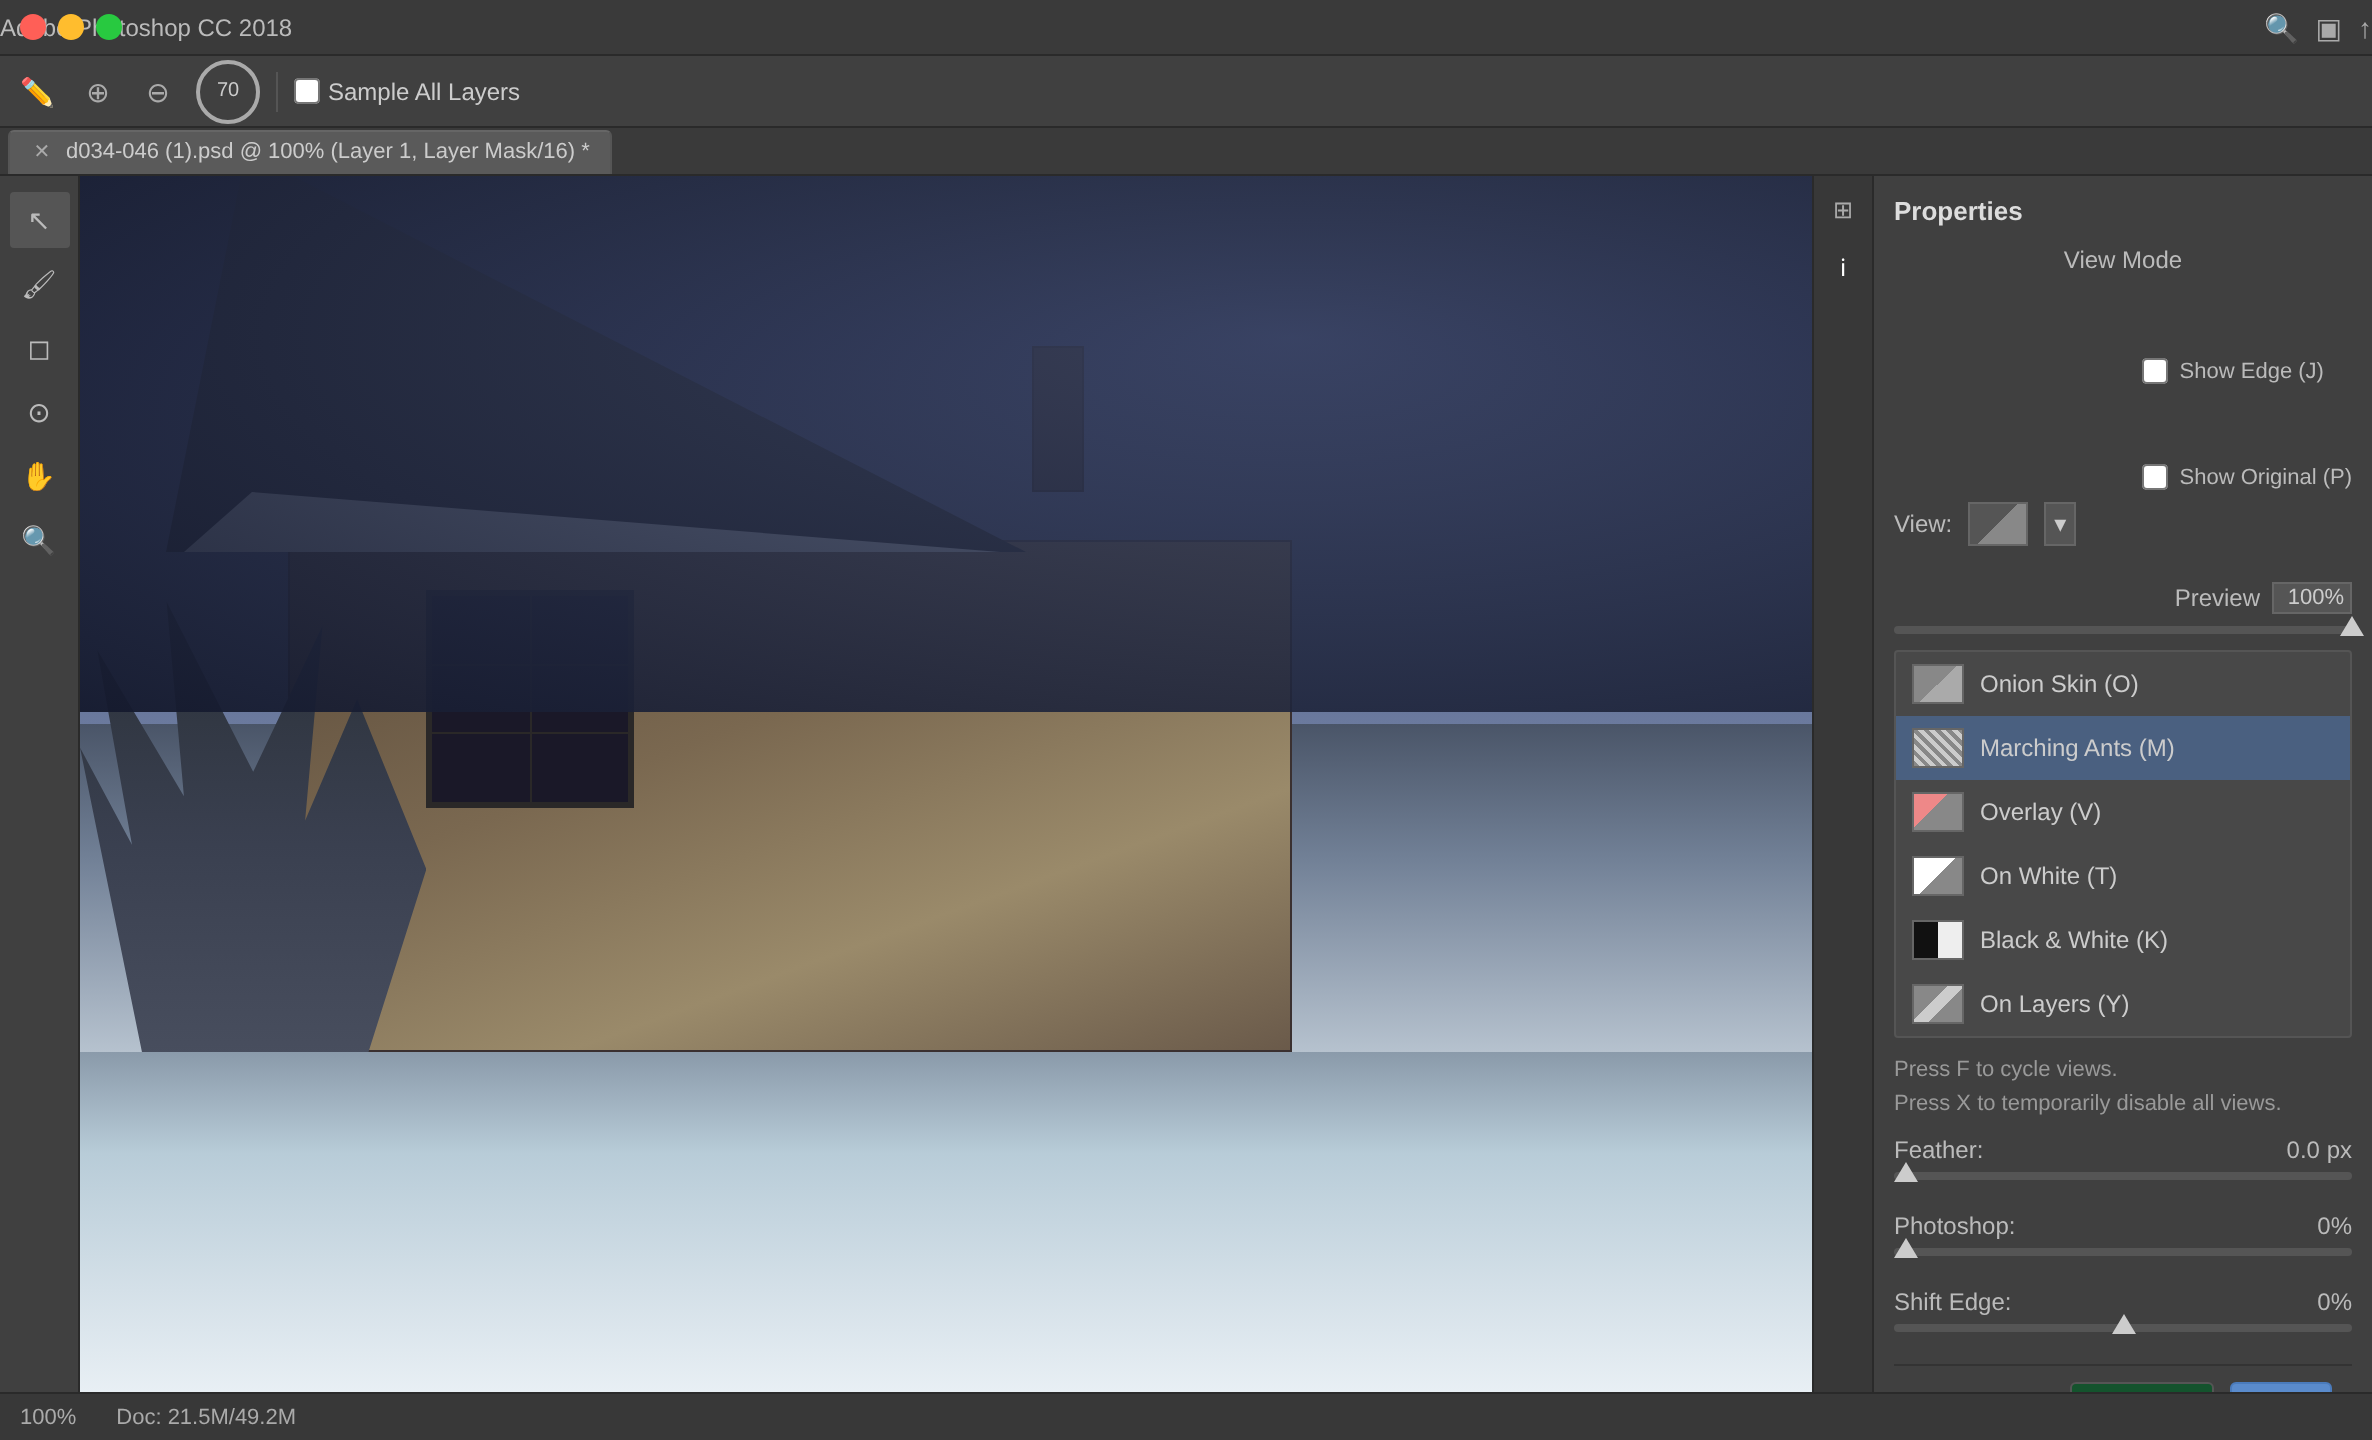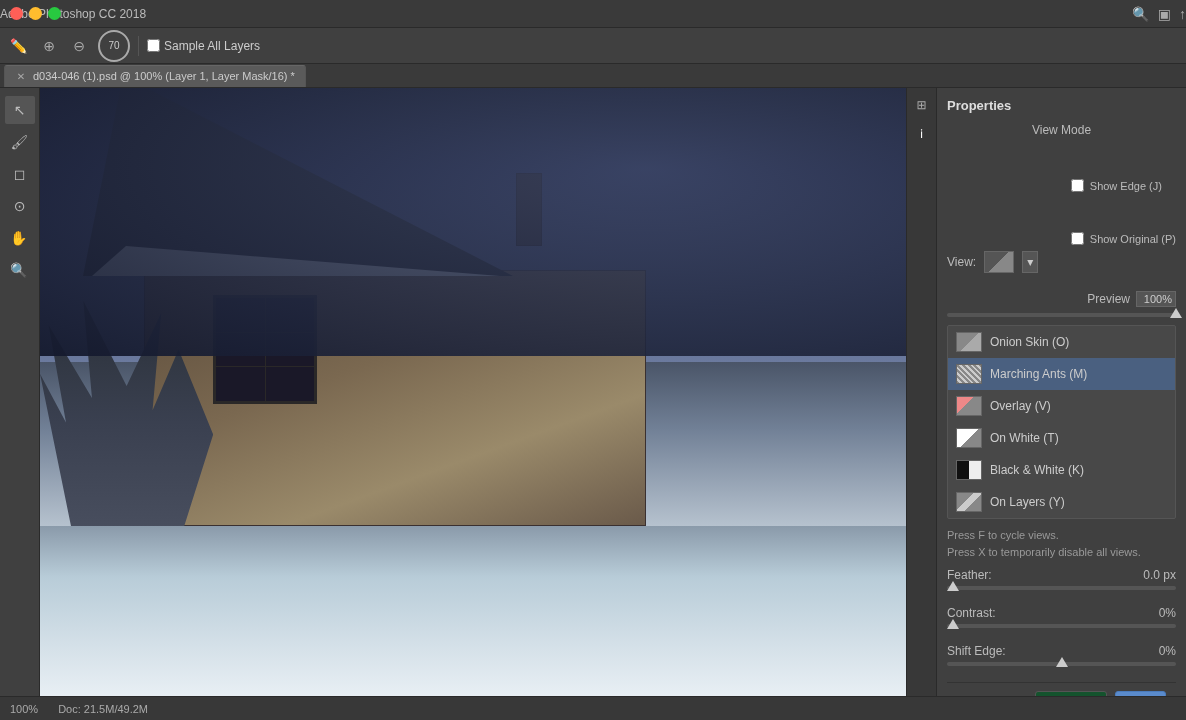--- a/index.html
+++ b/index.html
@@ -581,21 +581,21 @@
               <span class="slider-label">Feather:</span>
               <span class="slider-value">0.0 px</span>
             </div>
             <div class="slider-track">
               <div class="slider-thumb-triangle" style="left:0;"></div>
             </div>
           </div>
 
           <div class="slider-row">
             <div class="slider-label-row">
-              <span class="slider-label">Contrast:</span>
+              <span class="slider-label">Photoshop:</span>
               <span class="slider-value">0%</span>
             </div>
             <div class="slider-track">
               <div class="slider-thumb-triangle" style="left:0;"></div>
             </div>
           </div>
 
           <div class="slider-row">
             <div class="slider-label-row">
               <span class="slider-label">Shift Edge:</span>

